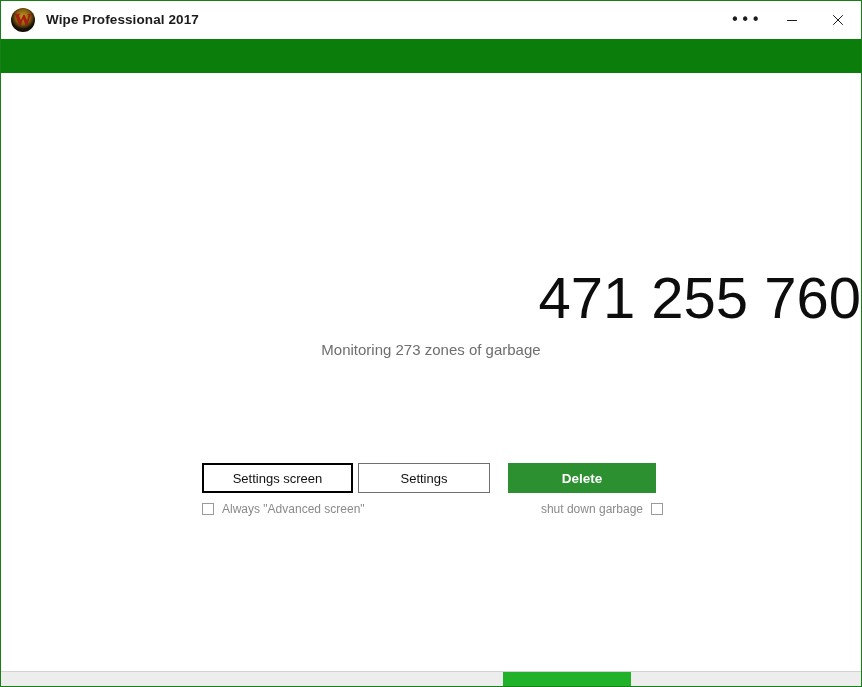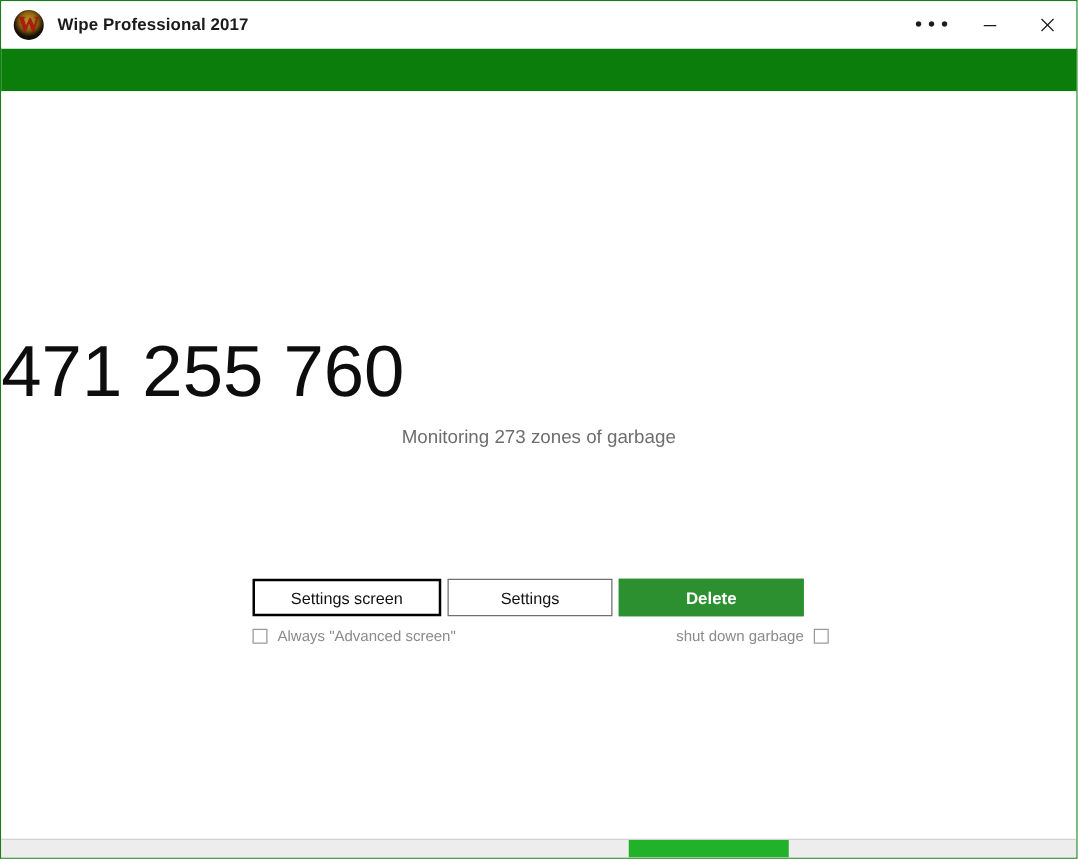--- a/index.html
+++ b/index.html
@@ -109,21 +109,21 @@
   .content {
     flex: 1 1 auto;
     position: relative;
     background: #ffffff;
   }
 
   .counter {
     position: absolute;
     left: 0; right: 0;
     top: 196px;
-    text-align: left;
+    text-align: right;
     font-size: 58px;
     line-height: 58px;
     font-weight: normal;
     color: #0d0d0d;
     letter-spacing: 0px;
     font-family: "Liberation Sans", sans-serif;
   }
   .subcaption {
     position: absolute;
     left: 0; right: 0;
@@ -158,21 +158,21 @@
     width: 151px;
     border: 2px solid #000000;
   }
   .btn-settings {
     width: 132px;
     margin-left: 5px;
     border: 1px solid #6f6f6f;
   }
   .btn-delete {
     width: 148px;
-    margin-left: 5px;
+    margin-left: 18px;
     border: 1px solid #2c9030;
     background: #2c9030;
     color: #ffffff;
     font-weight: bold;
     font-size: 13.5px;
   }
 
   
   .checkrow {
     position: absolute;

